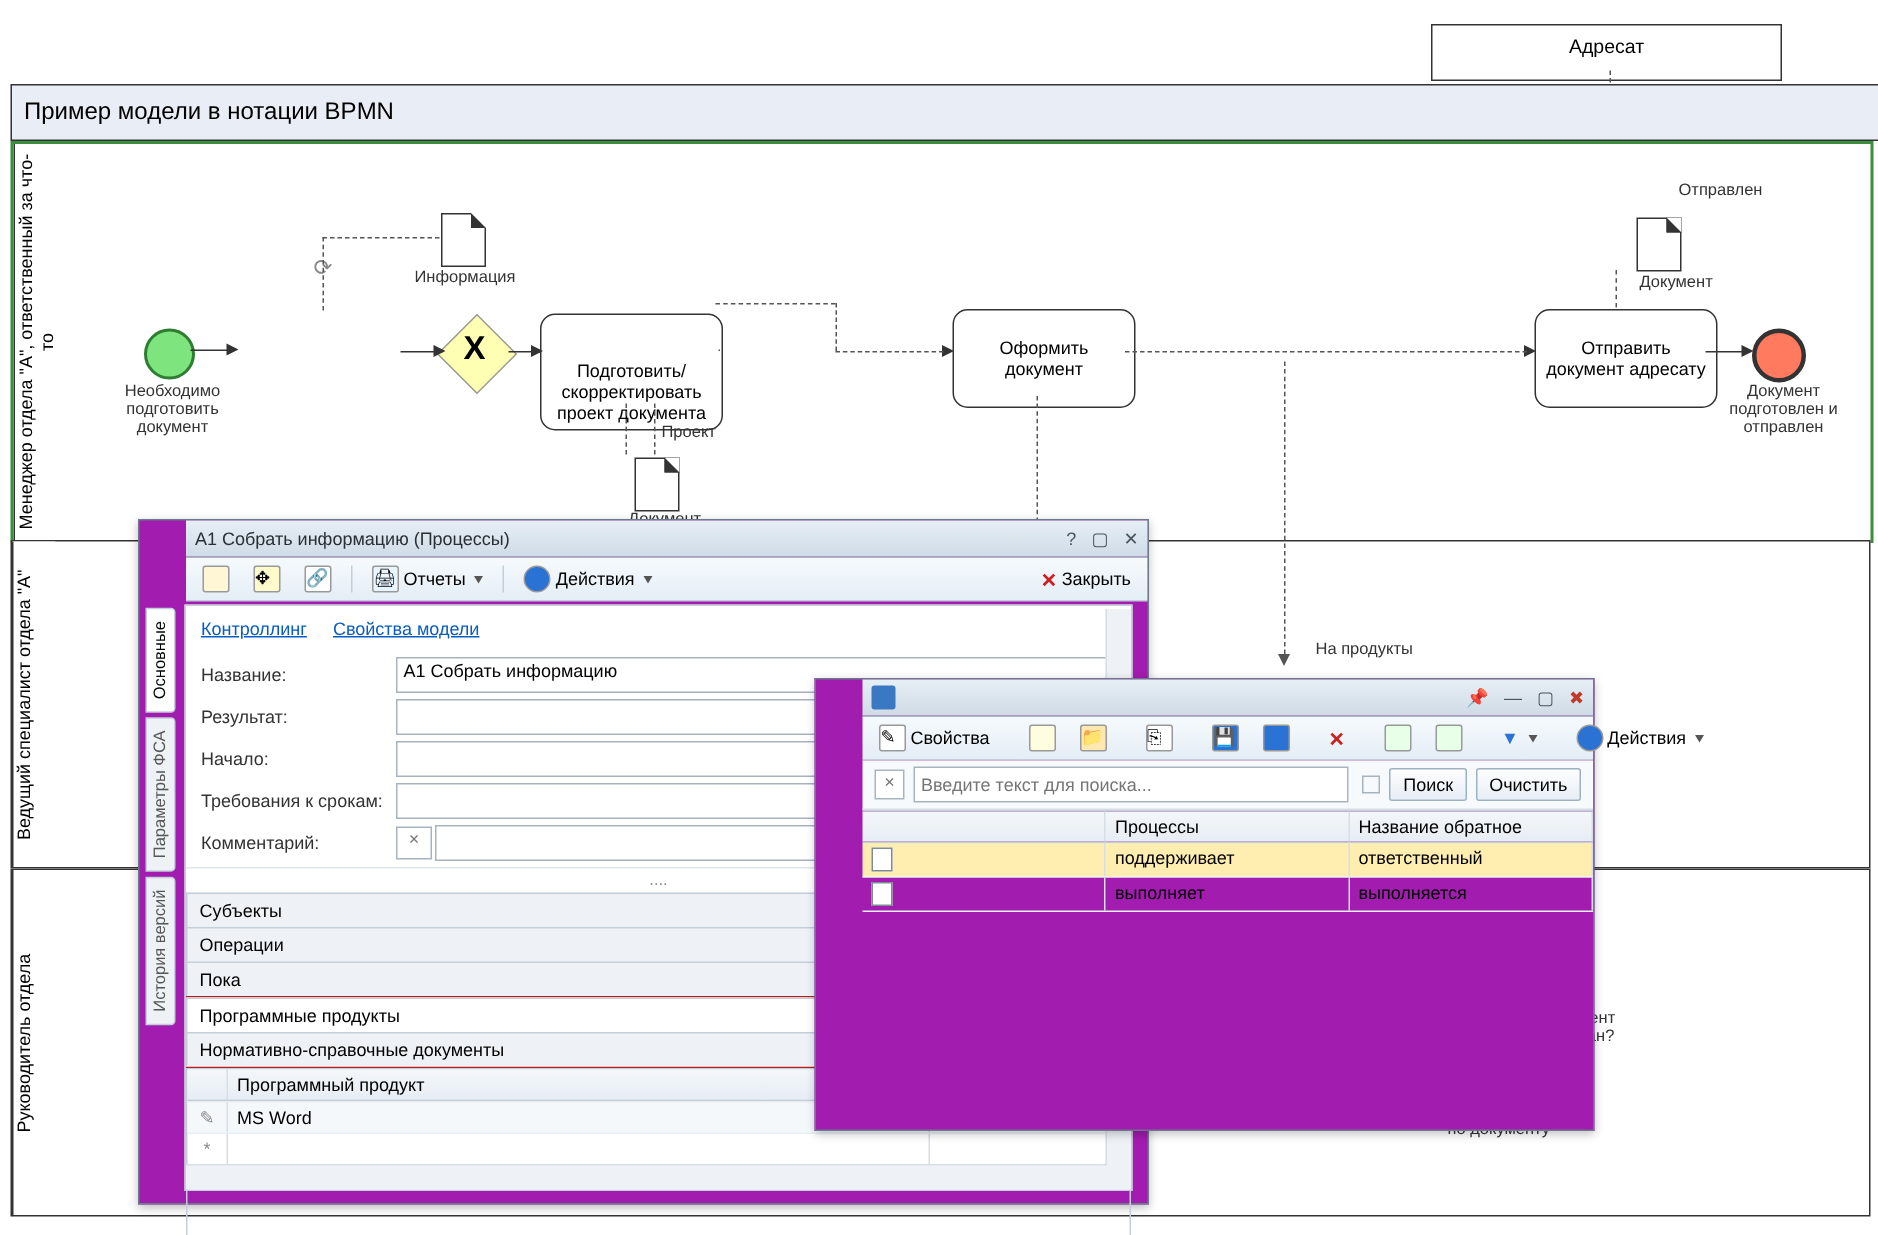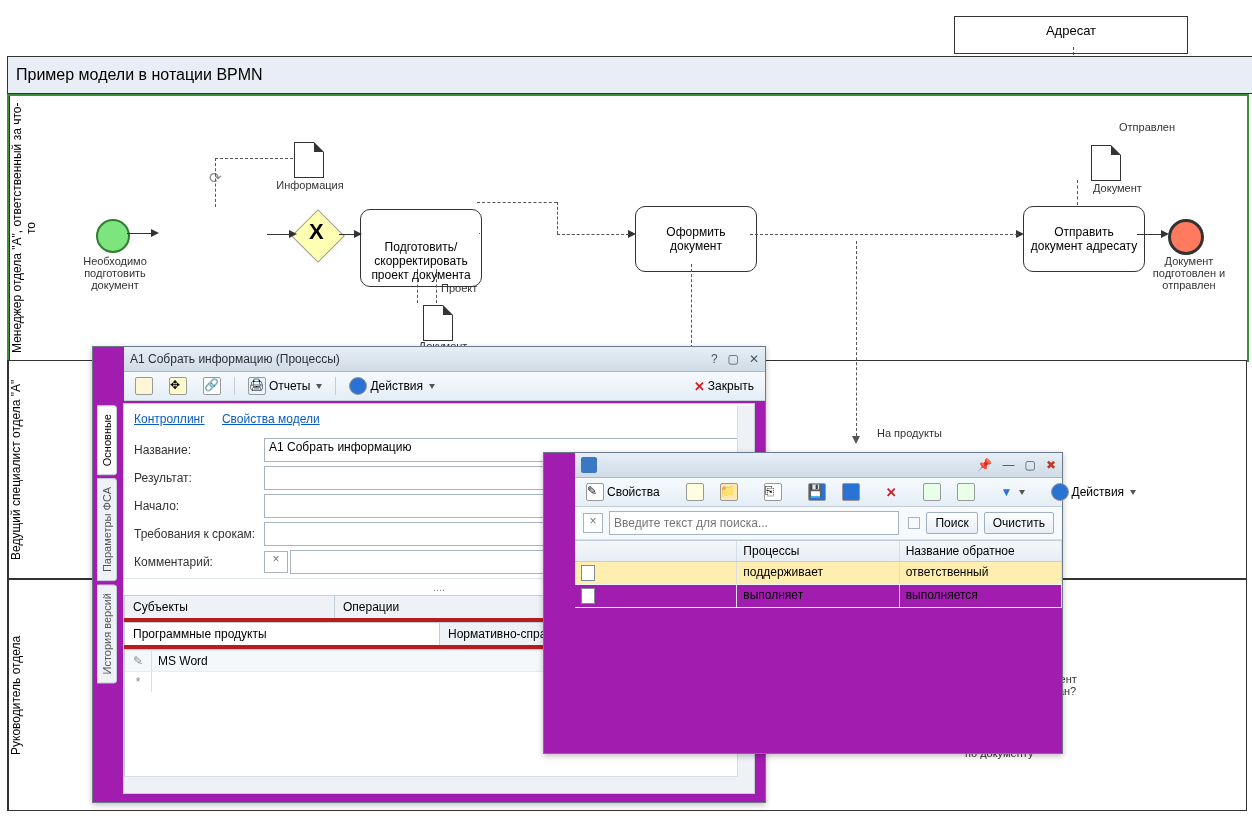--- a/index.html
+++ b/index.html
@@ -39,21 +39,21 @@
 .side-tab.active { background:#fff; color:#000; }
 .form-area { position:absolute; left:30px; right:10px; top:56px; bottom:10px; background:#fff; border:1px solid #c3ced9; }
 .links-row { padding:8px 10px; font-size:12px; }
 .links-row a { color:#0b5cc0; text-decoration:underline; margin-right:14px; }
 .form-grid { padding:0 10px; }
 .frow { display:flex; align-items:center; margin:4px 0; }
 .frow label { width:130px; color:#333; }
 .frow .input { flex:1; height:20px; border:1px solid #a7b3bf; background:#fff; padding:1px 4px; overflow:hidden; white-space:nowrap; }
 .frow .xsmall { width:22px; height:20px; border:1px solid #a7b3bf; background:#fff; text-align:center; color:#777; margin-right:2px; }
 .dots { text-align:center; color:#888; font-size:11px; padding:2px 0; border-top:1px solid #e0e6ec; }
-.tabstrip { display:flex; border-bottom:4px solid #b91c1c; }
+.tabstrip { display:flex; border-bottom:1px solid #b91c1c;flex-direction:column; }
 .tabstrip .t { flex:1; padding:4px 8px; border:1px solid #c3ced9; border-bottom:none; margin-right:-1px; background:#eef2f6; font-size:12px; }
 .tabstrip .t.active { background:#fff; }
 .grid { border:1px solid #c3ced9; margin:0; }
 .grid .gh { display:flex; background:linear-gradient(#f4f7fa,#e6edf4); border-bottom:1px solid #c3ced9; }
 .grid .gh div, .grid .gr div { padding:3px 6px; border-right:1px solid #d6dee6; font-size:12px; }
 .grid .gr { display:flex; border-top:1px solid #e6edf4; }
 .grid .grow0 { width:14px; text-align:center; color:#888; border-right:1px solid #d6dee6; padding:3px 2px; }
 .dlg2 .searchrow { display:flex; align-items:center; padding:4px 8px; gap:6px; background:#f7fafd; border-bottom:1px solid #d6dee6; }
 .dlg2 .searchrow .sx { width:18px; height:18px; border:1px solid #a7b3bf; background:#fff; text-align:center; color:#777; }
 .dlg2 .searchrow input { flex:1; height:20px; border:1px solid #a7b3bf; padding:1px 4px; font-family:inherit; font-size:12px; }
@@ -245,20 +245,25 @@
     <div class="tabstrip">
       <div class="t">Субъекты</div>
       <div class="t">Операции</div>
       <div class="t">Пока</div>
     </div>
     <div class="tabstrip">
       <div class="t active">Программные продукты</div>
       <div class="t">Нормативно-справочные документы</div>
     </div>
     <div class="grid">
+      <div class="gh">
+        <div class="grow0">&nbsp;</div>
+        <div style="flex:1;">Программный продукт</div>
+        <div style="width:120px;">Тип связи</div>
+      </div>
       <div class="gr" style="background:#f5f8fb;">
         <div class="grow0">✎</div>
         <div style="flex:1;">MS Word</div>
         <div style="width:120px; display:flex; align-items:center; gap:4px;">
           <span style="color:#888;">×</span>
           <span style="flex:1;"></span>
           <span class="dropcaret"></span>
         </div>
       </div>
       <div class="gr">

